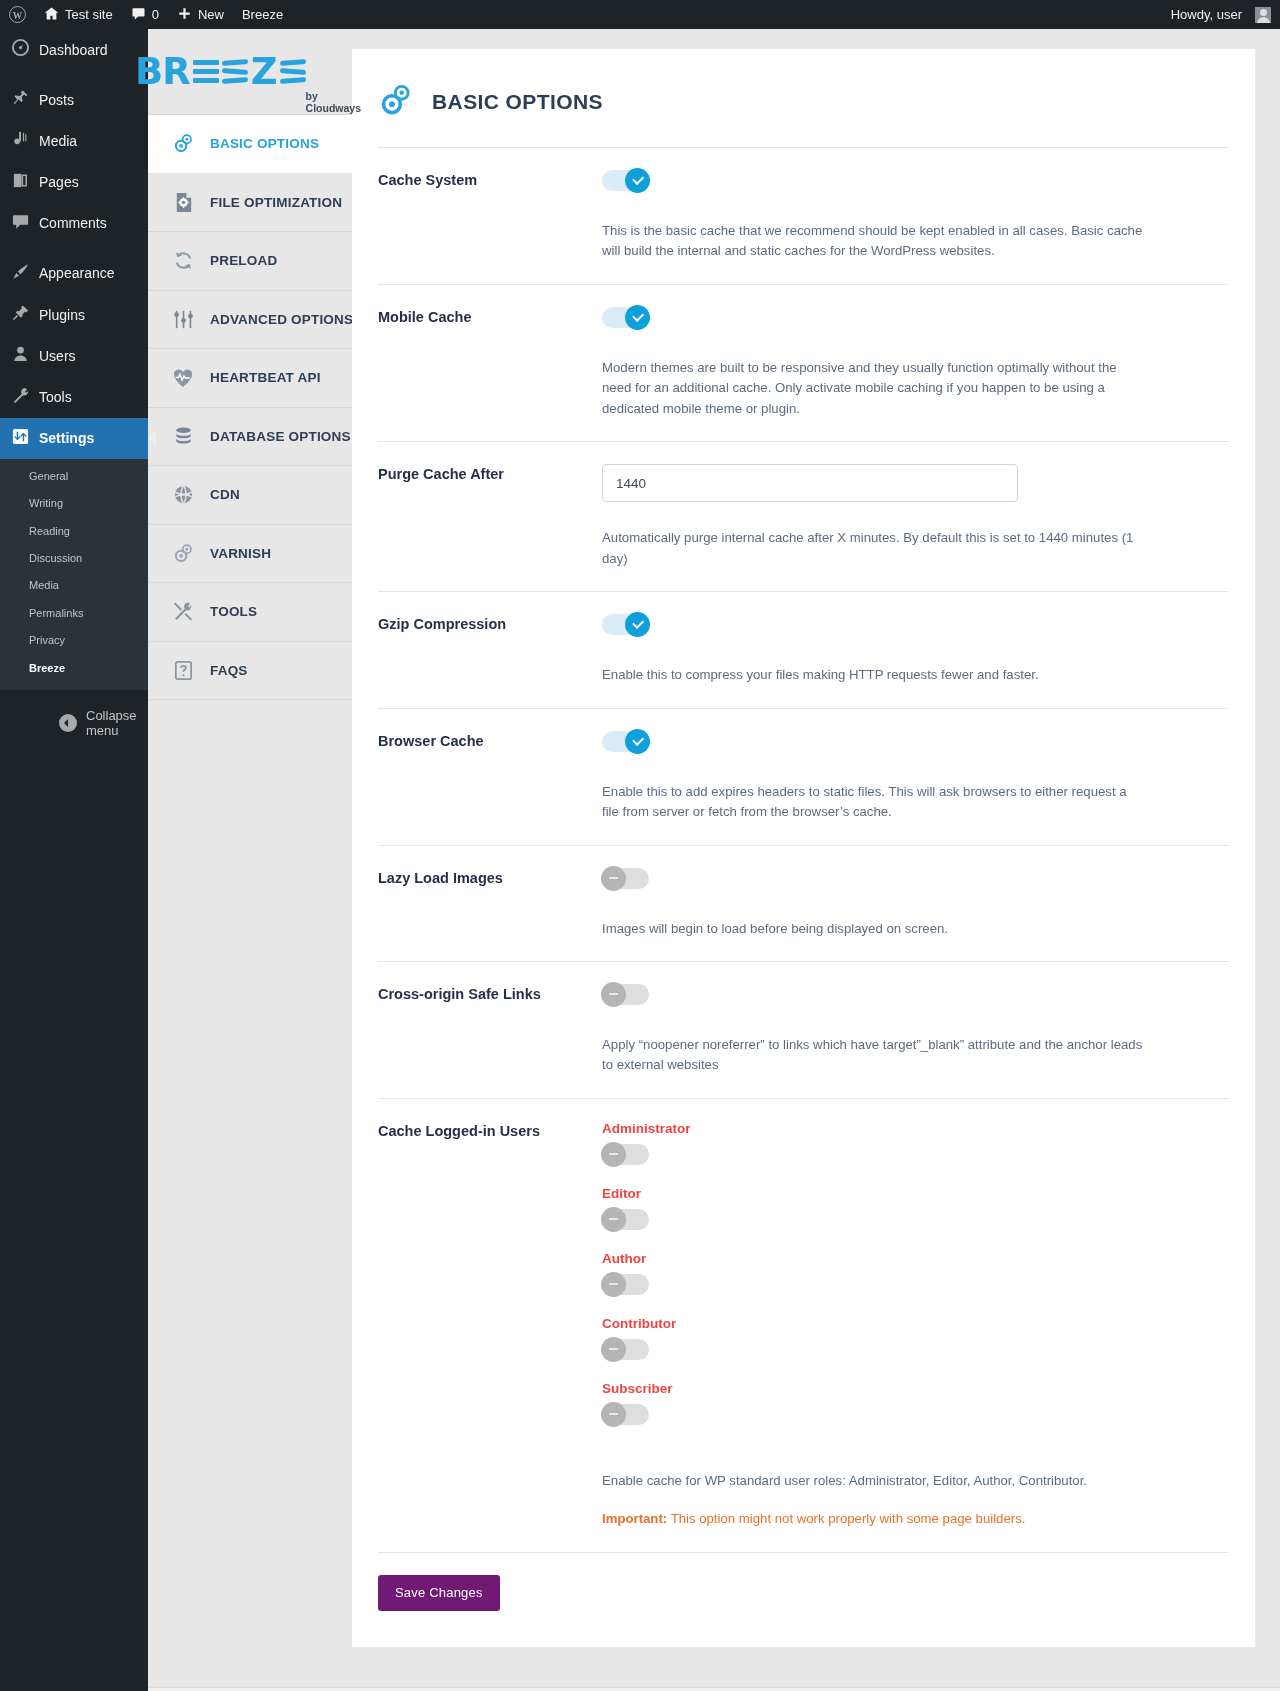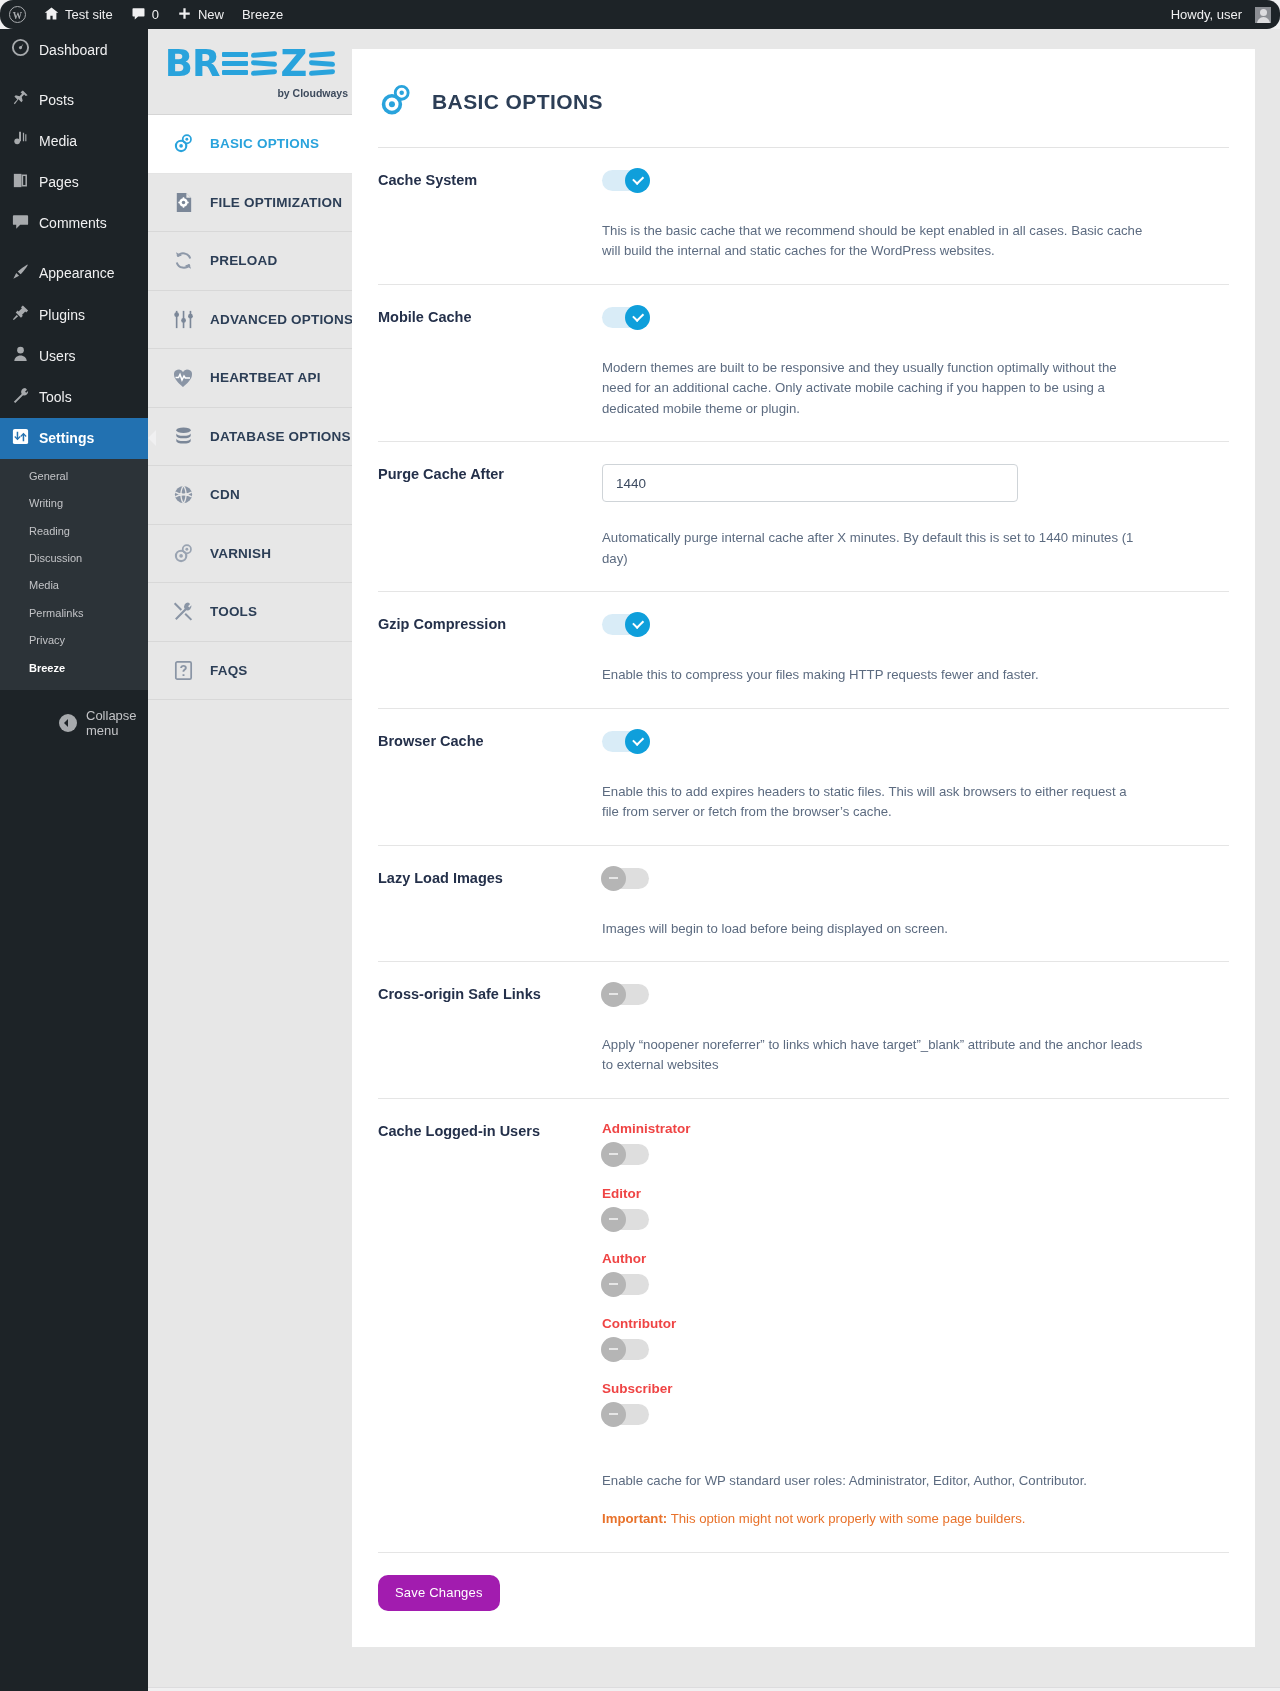--- a/index.html
+++ b/index.html
@@ -13,21 +13,20 @@
   
   #adminbar {
     height: 29px;
     background: #1d2327;
     color: #f0f0f1;
     display: flex;
     align-items: center;
     font-size: 13px;
     position: relative;
     z-index: 50;
-    border-radius: 13px;
   }
   #adminbar .ab-item {
     display: flex;
     align-items: center;
     height: 29px;
     padding: 0 9px;
     gap: 6px;
     color: #f0f0f1;
     cursor: pointer;
     white-space: nowrap;
@@ -111,21 +110,21 @@
     display: flex; align-items: flex-start;
     background: #e7e7e7;
     flex: 1 1 auto;
   }
 
   
   #breeze-nav {
     width: 204px; flex: none; background: #e7e7e7; padding-top: 0;
   }
   .brand {
-    height: 86px; display: flex; flex-direction: column;
+    height: 86px; display: flex; flex-direction: row;
     align-items: center; justify-content: center;
     border-bottom: 1px solid #d5d5d5; position: relative;
     background: #e7e7e7;
   }
   .brand-logo {
     display: flex; align-items: center; gap: 3px; height: 38px;
   }
   .brand-logo .bl-text {
     font-size: 37px; font-weight: 700; color: #29a3dc;
     letter-spacing: -1px; line-height: 1;
@@ -224,21 +223,21 @@
   .role-block:last-child { margin-bottom: 0; }
   .role-name {
     font-size: 13.5px; font-weight: 700; color: #ef4444; margin-bottom: 8px;
   }
   .note-orange { color: #e8722b; font-size: 13.2px; line-height: 1.55; margin-top: 18px; }
   .note-orange b { font-weight: 700; }
 
   
   .save-area { padding: 22px 26px 36px; }
   .btn-save {
-    background: #a21caf; color: #fff; border: 0; border-radius: 10px;
+    background: #701a75; color: #fff; border: 0; border-radius: 3px;
     padding: 0 17px; height: 36px; font-size: 13px; cursor: pointer;
     font-family: "Liberation Sans", sans-serif; letter-spacing: .2px;
   }
 
   
   #wpfooter {
     display: flex; align-items: center; justify-content: space-between;
     padding: 16px 25px 18px 22px; font-size: 13px; color: #646970;
     border-top: 1px solid #dcdcde; background: #f0f0f1;
     margin-left: 0;

